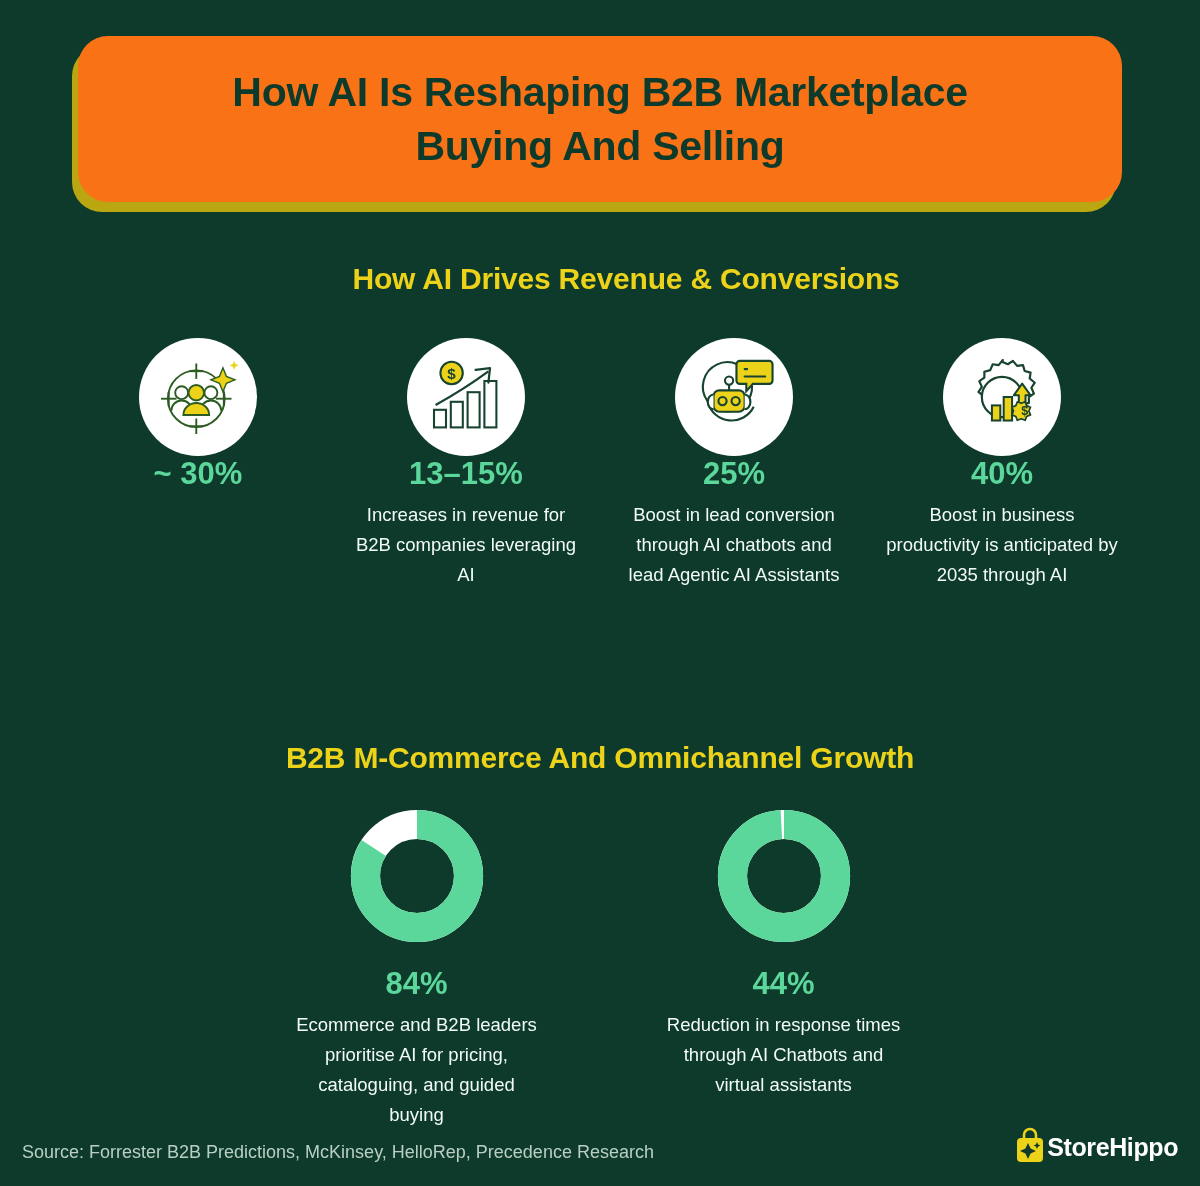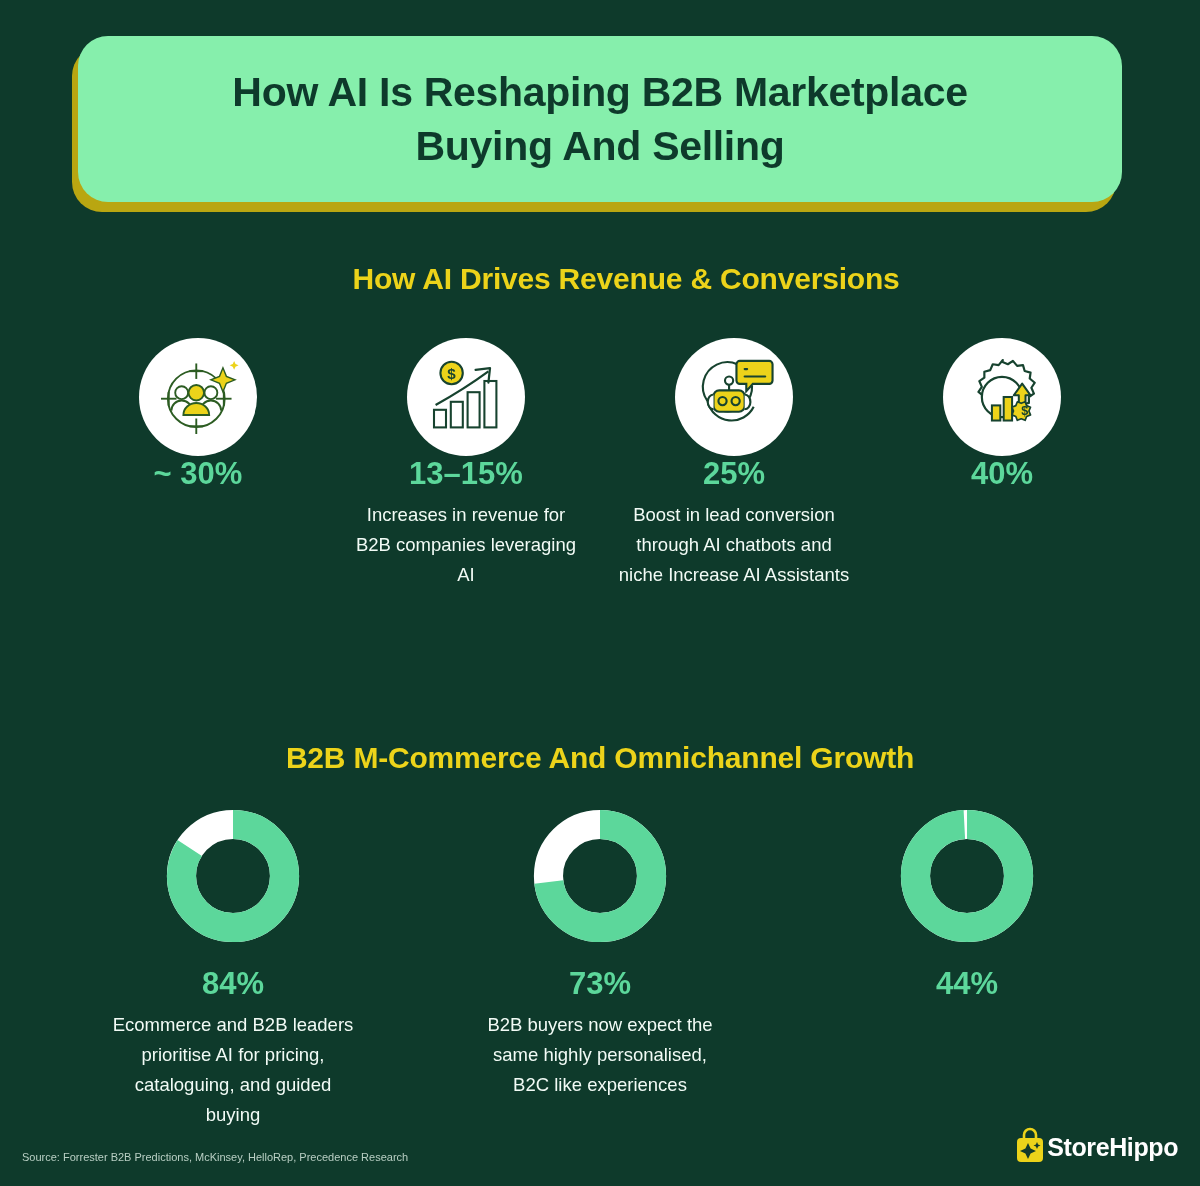--- a/index.html
+++ b/index.html
@@ -31,21 +31,21 @@
     height: 166px;
     background: #b9a611;
     border-radius: 30px;
   }
   .banner {
     position: absolute;
     left: 0;
     top: 0;
     width: 1044px;
     height: 166px;
-    background: #86efac;
+    background: #f97316;
     border-radius: 30px;
     display: flex;
     align-items: center;
     justify-content: center;
   }
   .banner-title {
     color: #0e3a2b;
     font-size: 41px;
     font-weight: bold;
     line-height: 1.32;
@@ -119,21 +119,21 @@
     margin-top: 8px;
     padding: 0 4px;
   }
 
   
   .source-note {
     position: absolute;
     left: 22px;
     bottom: 23px;
     color: #b9cfc4;
-    font-size: 11px;
+    font-size: 18px;
   }
   .logo {
     position: absolute;
     right: 22px;
     bottom: 18px;
     display: flex;
     align-items: center;
   }
   .logo-text {
     color: #ffffff;
@@ -210,74 +210,66 @@
         <circle cx="36" cy="55" r="5" fill="#ecd31a" stroke="#17432f" stroke-width="2.6"></circle>
         <circle cx="52" cy="55" r="5" fill="#ecd31a" stroke="#17432f" stroke-width="2.6"></circle>
         <path d="M25 47 a7 9 0 0 0 0 18" fill="#fff" stroke="#17432f" stroke-width="2.6"></path>
         <path d="M63 47 a7 9 0 0 1 0 18" fill="#fff" stroke="#17432f" stroke-width="2.6"></path>
         <path d="M57 6 h36 a4 4 0 0 1 4 4 v20 a4 4 0 0 1 -4 4 h-20 l-8 9 v-9 h-8 a4 4 0 0 1 -4 -4 v-20 a4 4 0 0 1 4 -4 z" fill="#ecd31a" stroke="#17432f" stroke-width="2.6"></path>
         <line x1="63" y1="16" x2="66" y2="16" stroke="#17432f" stroke-width="2.6" stroke-linecap="round"></line>
         <line x1="63" y1="25" x2="88" y2="25" stroke="#17432f" stroke-width="2.6" stroke-linecap="round"></line>
       </svg>
     </div>
     <div class="stat-value">25%</div>
-    <div class="stat-desc">Boost in lead conversion through AI chatbots and niche Increase AI Assistants</div>
+    <div class="stat-desc">Boost in lead conversion through AI chatbots and lead Agentic AI Assistants</div>
   </div>
 
   <div class="stat-card">
     <div class="icon-circle">
       <svg width="84" height="84" viewBox="0 0 100 100">
         <path d="M50 8 l7 3 6 -4 5 6 7 -1 2 7 7 2 -1 7 6 5 -4 6 3 7 -6 4 0 7 -7 2 -3 7 -7 -1 -5 6 -6 -4 -7 3 -4 -6 -7 1 -2 -7 -7 -2 1 -7 -6 -5 4 -6 -3 -7 6 -4 0 -7 7 -2 3 -7 7 1 5 -6 z" fill="none" stroke="#17432f" stroke-width="2.6" stroke-linejoin="round"></path>
         <circle cx="50" cy="50" r="24" fill="#fff" stroke="#17432f" stroke-width="2.6"></circle>
         <rect x="38" y="60" width="10" height="18" fill="#ecd31a" stroke="#17432f" stroke-width="2.4"></rect>
         <rect x="52" y="50" width="10" height="28" fill="#ecd31a" stroke="#17432f" stroke-width="2.4"></rect>
         <path d="M74 34 l10 14 h-6 v26 h-8 v-26 h-6 z" fill="#ecd31a" stroke="#17432f" stroke-width="2.4" stroke-linejoin="round"></path>
         <path d="M84 54 l5 2 5 -2 2 5 5 2 -2 5 2 5 -5 2 -2 5 -5 -2 -5 2 -2 -5 -5 -2 2 -5 -2 -5 5 -2 z" transform="translate(-9,6) scale(0.92)" fill="#ecd31a" stroke="#17432f" stroke-width="2.2" stroke-linejoin="round"></path>
         <text x="77" y="72" font-family="'Liberation Sans', sans-serif" font-size="15" font-weight="bold" fill="#17432f" text-anchor="middle">$</text>
       </svg>
     </div>
     <div class="stat-value">40%</div>
+    <div class="stat-desc">Boost in business productivity is anticipated by 2035 through AI</div>
   </div>
 
 </div>
 
 <div class="section-heading" id="heading-mcommerce">B2B M-Commerce And Omnichannel Growth</div>
 
 <div class="stats-row" id="row-mcommerce">
 
   <div class="stat-card">
     <div class="donut">
       <svg viewBox="0 0 42 42" width="136" height="136">
         <circle class="donut-track" cx="21" cy="21" r="15.915" fill="none" stroke="#ffffff" stroke-width="9"></circle>
         <circle class="donut-fill" cx="21" cy="21" r="15.915" fill="none" stroke="#5cd79b" stroke-width="9" stroke-dasharray="84 16" stroke-dashoffset="0" transform="rotate(-90 21 21)"></circle>
       </svg>
     </div>
     <div class="stat-value">84%</div>
     <div class="stat-desc">Ecommerce and B2B leaders prioritise AI for pricing, cataloguing, and guided buying</div>
   </div>
 
-  <div class="stat-card">
-    <div class="donut">
-      <svg viewBox="0 0 42 42" width="136" height="136">
-        <circle class="donut-track" cx="21" cy="21" r="15.915" fill="none" stroke="#ffffff" stroke-width="9"></circle>
-        <circle class="donut-fill" cx="21" cy="21" r="15.915" fill="none" stroke="#5cd79b" stroke-width="9" stroke-dasharray="73 27" stroke-dashoffset="0" transform="rotate(-90 21 21)"></circle>
-      </svg>
-    </div>
-    <div class="stat-value">73%</div>
-    <div class="stat-desc">B2B buyers now expect the same highly personalised, B2C like experiences</div>
-  </div>
 
   <div class="stat-card">
     <div class="donut">
       <svg viewBox="0 0 42 42" width="136" height="136">
         <circle class="donut-track" cx="21" cy="21" r="15.915" fill="none" stroke="#ffffff" stroke-width="9"></circle>
         <circle class="donut-fill" cx="21" cy="21" r="15.915" fill="none" stroke="#5cd79b" stroke-width="9" stroke-dasharray="99 1" stroke-dashoffset="0" transform="rotate(-90 21 21)"></circle>
       </svg>
     </div>
     <div class="stat-value">44%</div>
+    <div class="stat-desc">Reduction in response times through AI Chatbots and virtual assistants</div>
   </div>
 
 </div>
 
 <div class="source-note">Source: Forrester B2B Predictions, McKinsey, HelloRep, Precedence Research</div>
 
 <div class="logo">
   <span>
     <svg width="34" height="38" viewBox="0 0 34 38">
       <path d="M11 12 V9 a6 6 0 0 1 12 0 v3" fill="none" stroke="#ecd31a" stroke-width="2.6"></path>

